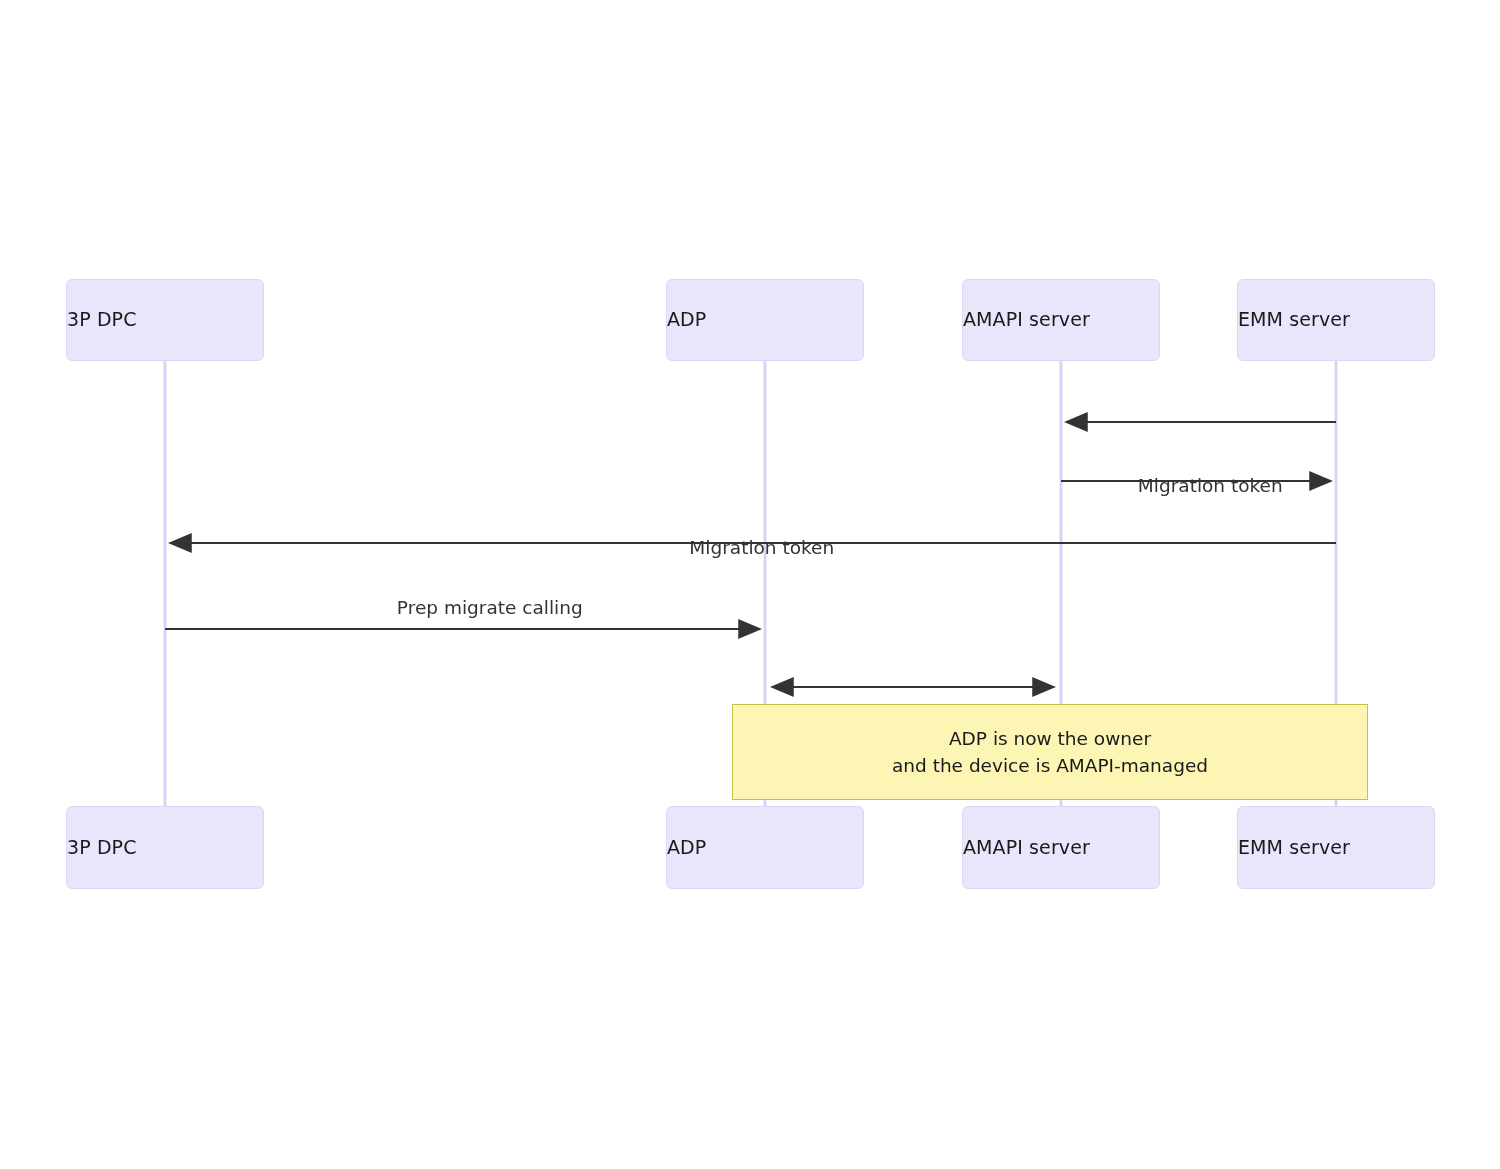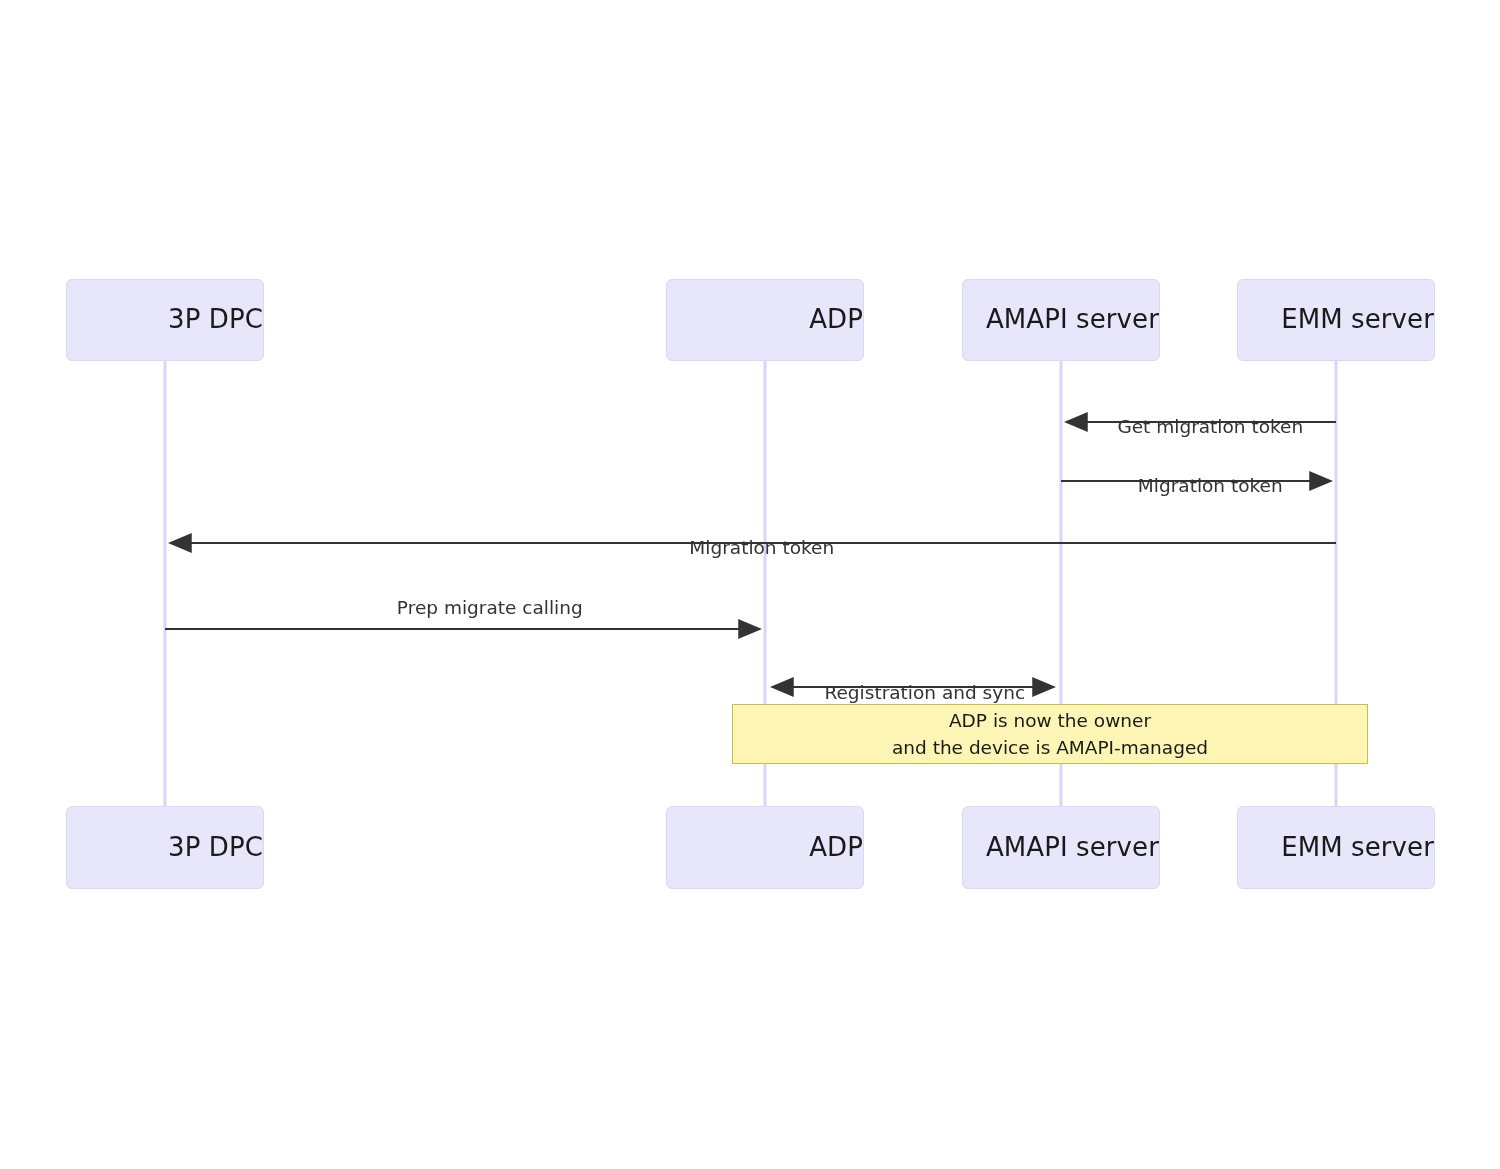--- a/index.html
+++ b/index.html
@@ -29,23 +29,23 @@
   }
   
   .participant-box {
     position: absolute;
     box-sizing: border-box;
     background: #e8e6fb;
     border: 1px solid #ddd7f7;
     border-radius: 6px;
     display: flex;
     align-items: center;
-    justify-content: flex-end;
+    justify-content: flex-start;
     color: #1a1a1a;
-    font-size: 26px;
+    font-size: 19px;
     font-family: "DejaVu Sans", "Liberation Sans", sans-serif;
     letter-spacing: 0.1px;
   }
   .participant-label {
     display: block;
     text-align: center;
     line-height: 1.15;
     white-space: nowrap;
   }
   
@@ -115,41 +115,35 @@
   </div>
 
   <div class="participant-box" style="left:962px; top:279px; width:198px; height:82px;">
     <span class="participant-label">AMAPI server</span>
   </div>
 
   <div class="participant-box" style="left:1237px; top:279px; width:198px; height:82px;">
     <span class="participant-label">EMM server</span>
   </div>
 
-  <div class="msg-label" style="left:1061px; top:389px; width:275px;">
-    <span>Get migration token</span>
-  </div>
 
   <div class="msg-label" style="left:1061px; top:448px; width:275px;">
     <span>Migration token</span>
   </div>
 
   <div class="msg-label" style="left:575px; top:510px; width:350px;">
     <span>Migration token</span>
   </div>
 
   <div class="msg-label" style="left:165px; top:570px; width:600px;padding-left:13px;">
     <span>Prep migrate calling</span><br>
   </div>
 
-  <div class="msg-label" style="left:765px; top:655px; width:296px;">
-    <span>Registration and sync</span>
-  </div>
 
-  <div class="note-box" style="left:732px; top:704px; width:636px; height:60px;">
+  <div class="note-box" style="left:732px; top:704px; width:636px; height:96px;">
     <span class="note-text">ADP is now the owner
 and the device is AMAPI-managed</span>
   </div>
 
   <div class="participant-box" style="left:66px; top:806px; width:198px; height:83px;">
     <span class="participant-label">3P DPC</span>
   </div>
 
   <div class="participant-box" style="left:666px; top:806px; width:198px; height:83px;">
     <span class="participant-label">ADP</span>

